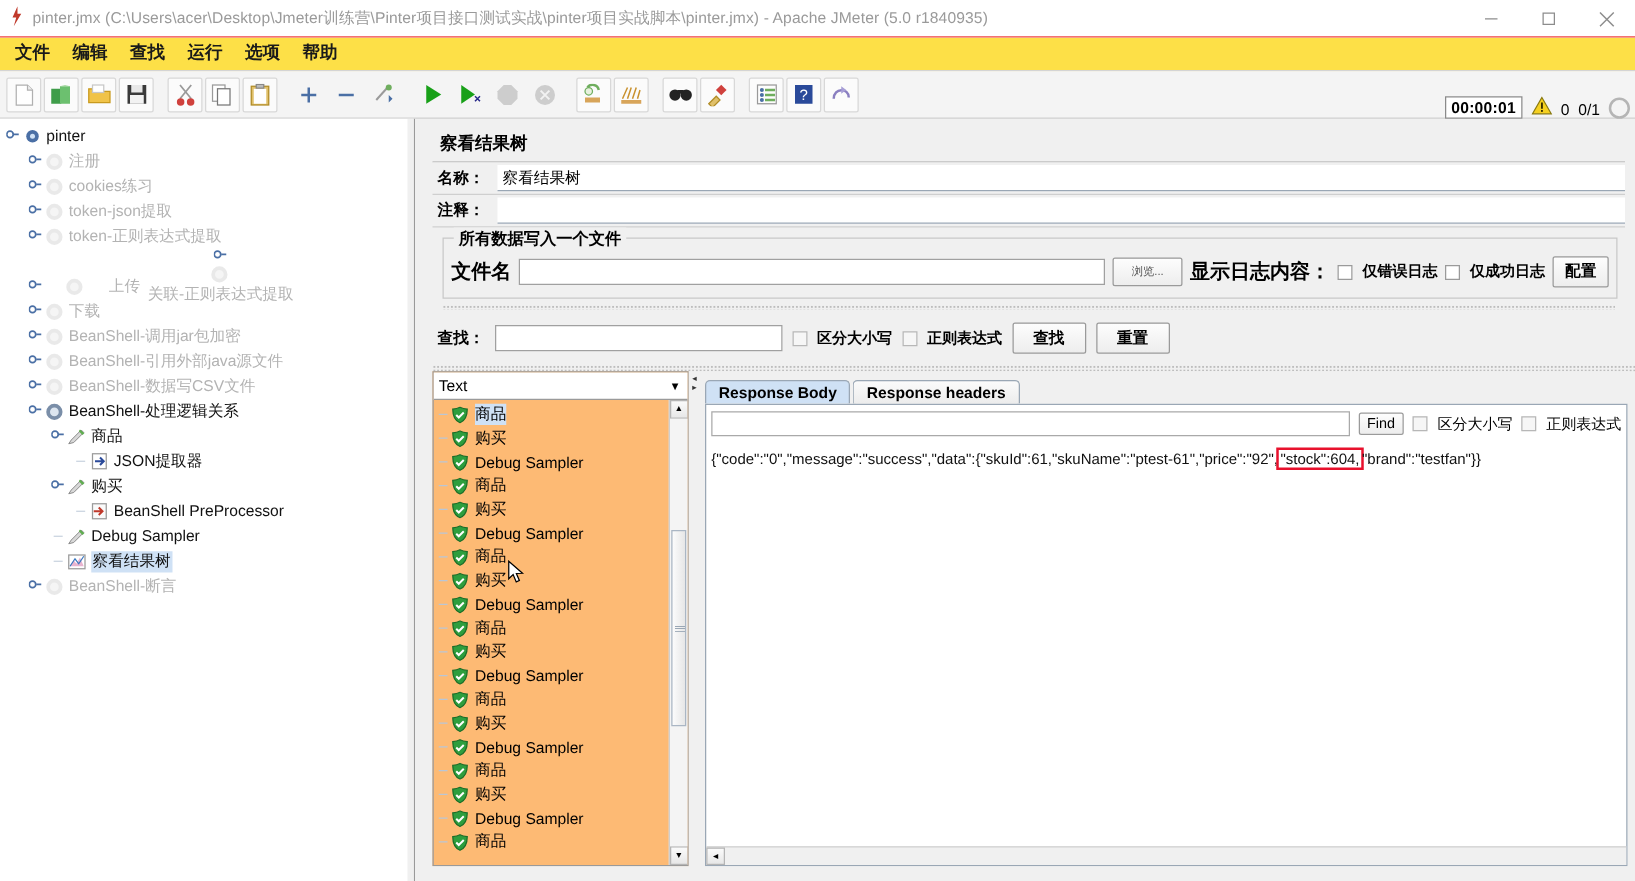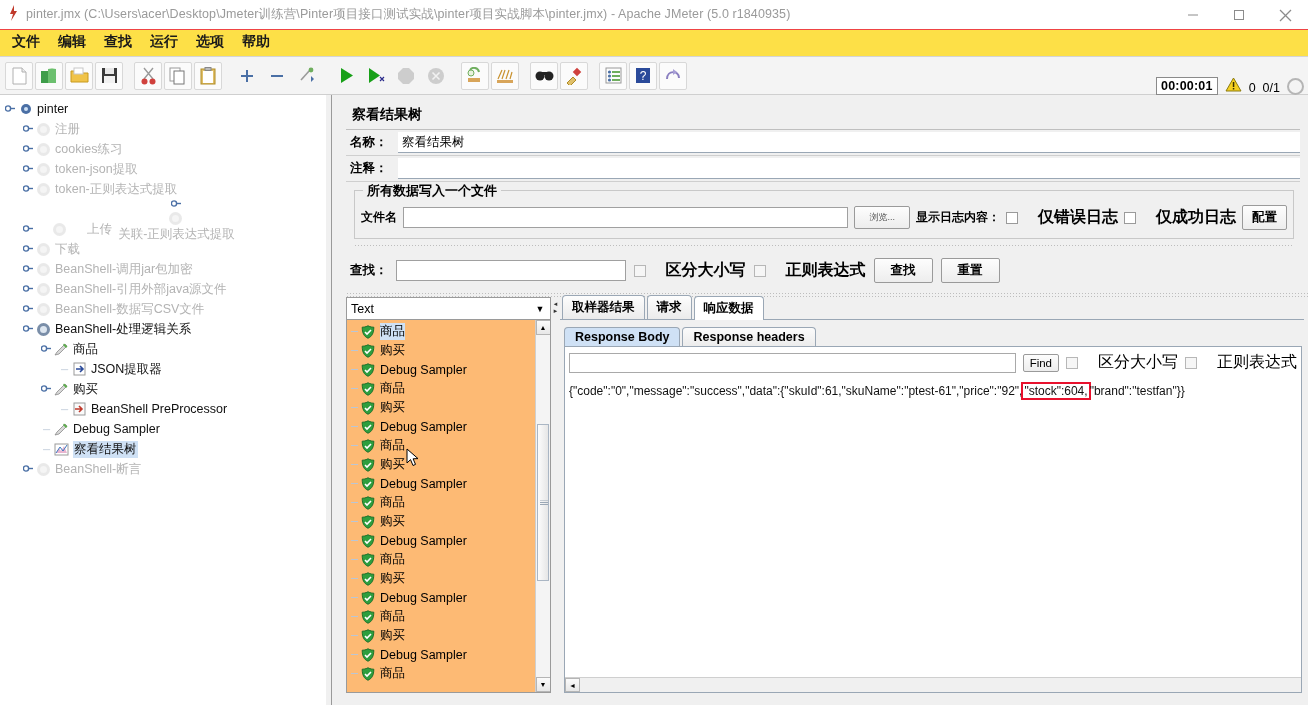--- a/index.html
+++ b/index.html
@@ -92,28 +92,28 @@
   }
   .group{
     margin:8px 6px 0 8px; border:1px solid #c8c8c8; padding:0 6px 8px 6px; position:relative;
     background:#f0f0f0;
   }
   .group-legend{
     position:absolute; top:-9px; left:8px; background:#f0f0f0; padding:0 4px;
     font-size:13px; font-weight:bold;
   }
   .group-row{ display:flex; align-items:center; margin-top:14px; gap:6px;}
-  .glabel{ font-weight:bold; font-size:12px; }
+  .glabel{ font-weight:bold; font-size:16px; }
   .jbtn{
     border:1px solid #9a9a9a; background:linear-gradient(#fdfdfd,#ededed);
     padding:3px 9px; font-size:12.5px; font-weight:bold; border-radius:2px; cursor:default;
     font-family:"Liberation Sans",sans-serif;
   }
   .jbtn.small{ font-size:9px; font-weight:normal; color:#555; padding:4px 14px; }
-  .chk{ display:flex; align-items:center; gap:20px; font-size:16px; font-weight:bold;text-align:center;}
+  .chk{ display:flex; align-items:center; gap:8px; font-size:12px; font-weight:bold;text-align:center;}
   .cbox{ width:12px; height:12px; border:1px solid #9a9a9a; background:#fff; display:inline-block;}
   .cbox.lite{ border-color:#b7b7b7; background:#f6f6f6;}
 
   .dotted-sep{ height:4px; margin:5px 8px 0 8px;
     background-image:radial-gradient(#bdbdbd 40%, transparent 41%);
     background-size:3px 3px; }
 
   .searchrow{
     display:flex; align-items:center; gap:8px; margin:6px 8px 0 14px; padding:4px 4px 6px 4px;
   }
@@ -796,25 +796,20 @@
           </div>
         </div>
       </div>
 
       <div class="mid-split">
         <div class="ms-arrow">◄</div>
         <div class="ms-arrow">►</div>
       </div>
 
       <div class="detailpane">
-        <div class="tabrow" id="main-tabs">
-            <div class="tab"><span>取样器结果</span></div>
-            <div class="tab"><span>请求</span></div>
-            <div class="tab active"><span>响应数据</span></div>
-          </div>
         <div style="background:#f0f0f0;padding-top:4px;">
           <div class="subtabrow" id="sub-tabs">
               <div class="subtab active"><span>Response Body</span></div>
               <div class="subtab"><span>Response headers</span></div>
             </div>
         </div>
         <div class="bodybox">
           <div class="findrow">
             <input class="find-input" value="" style="">
             <button class="find-btn">Find</button>

